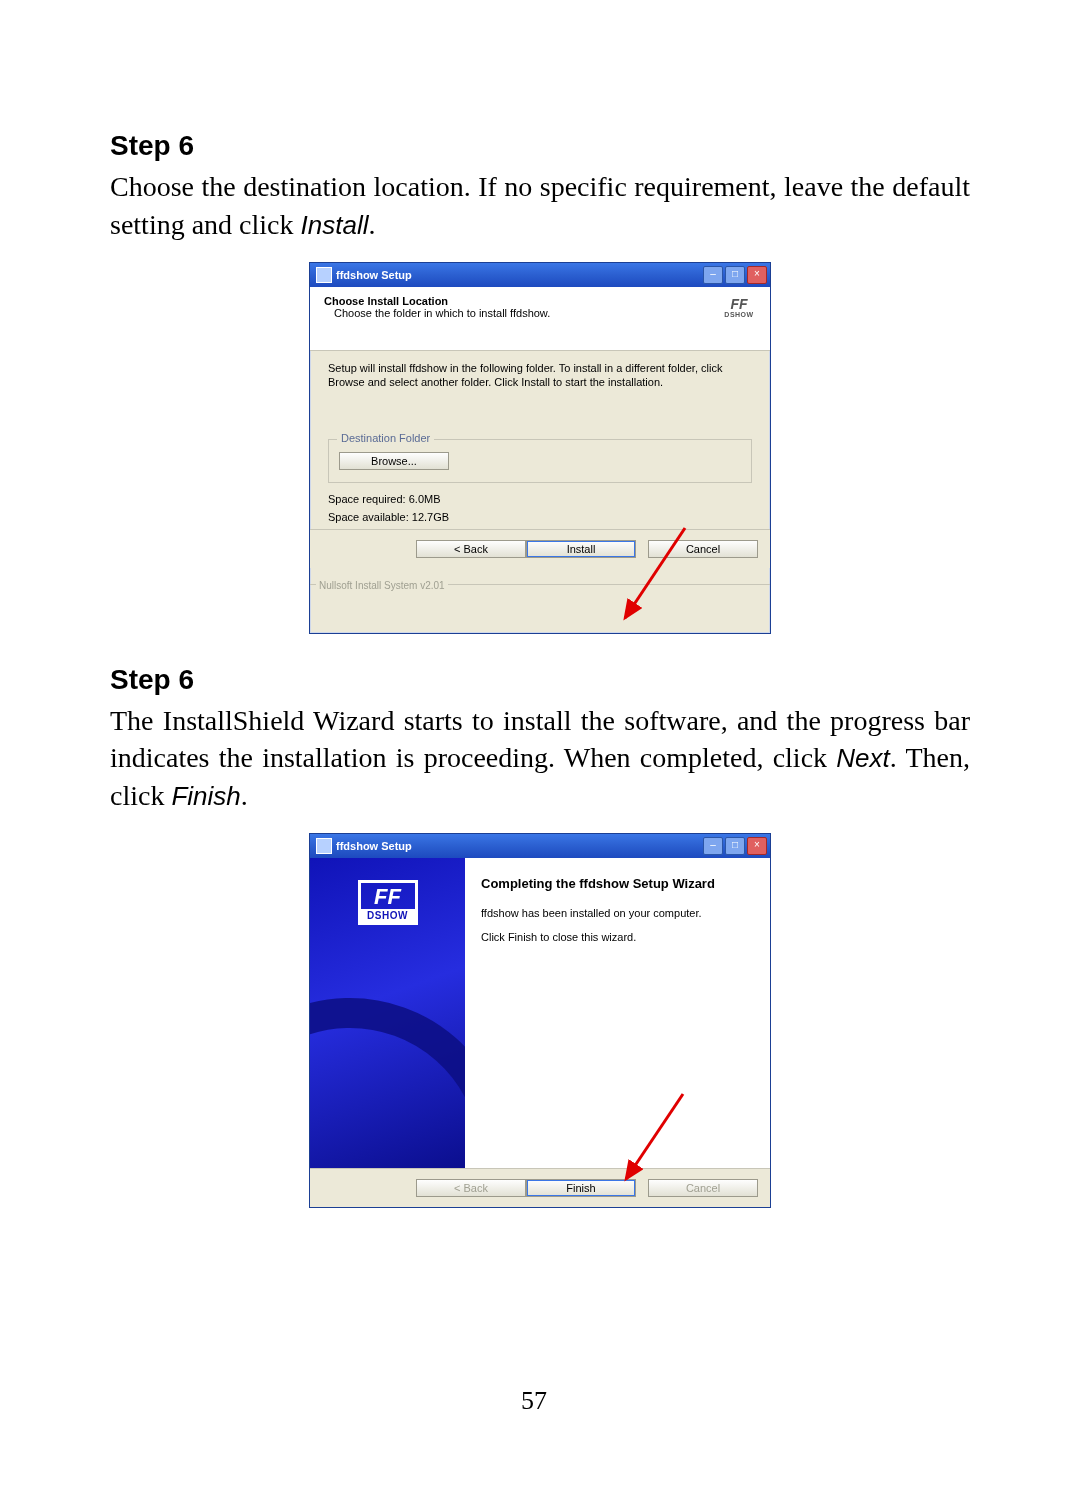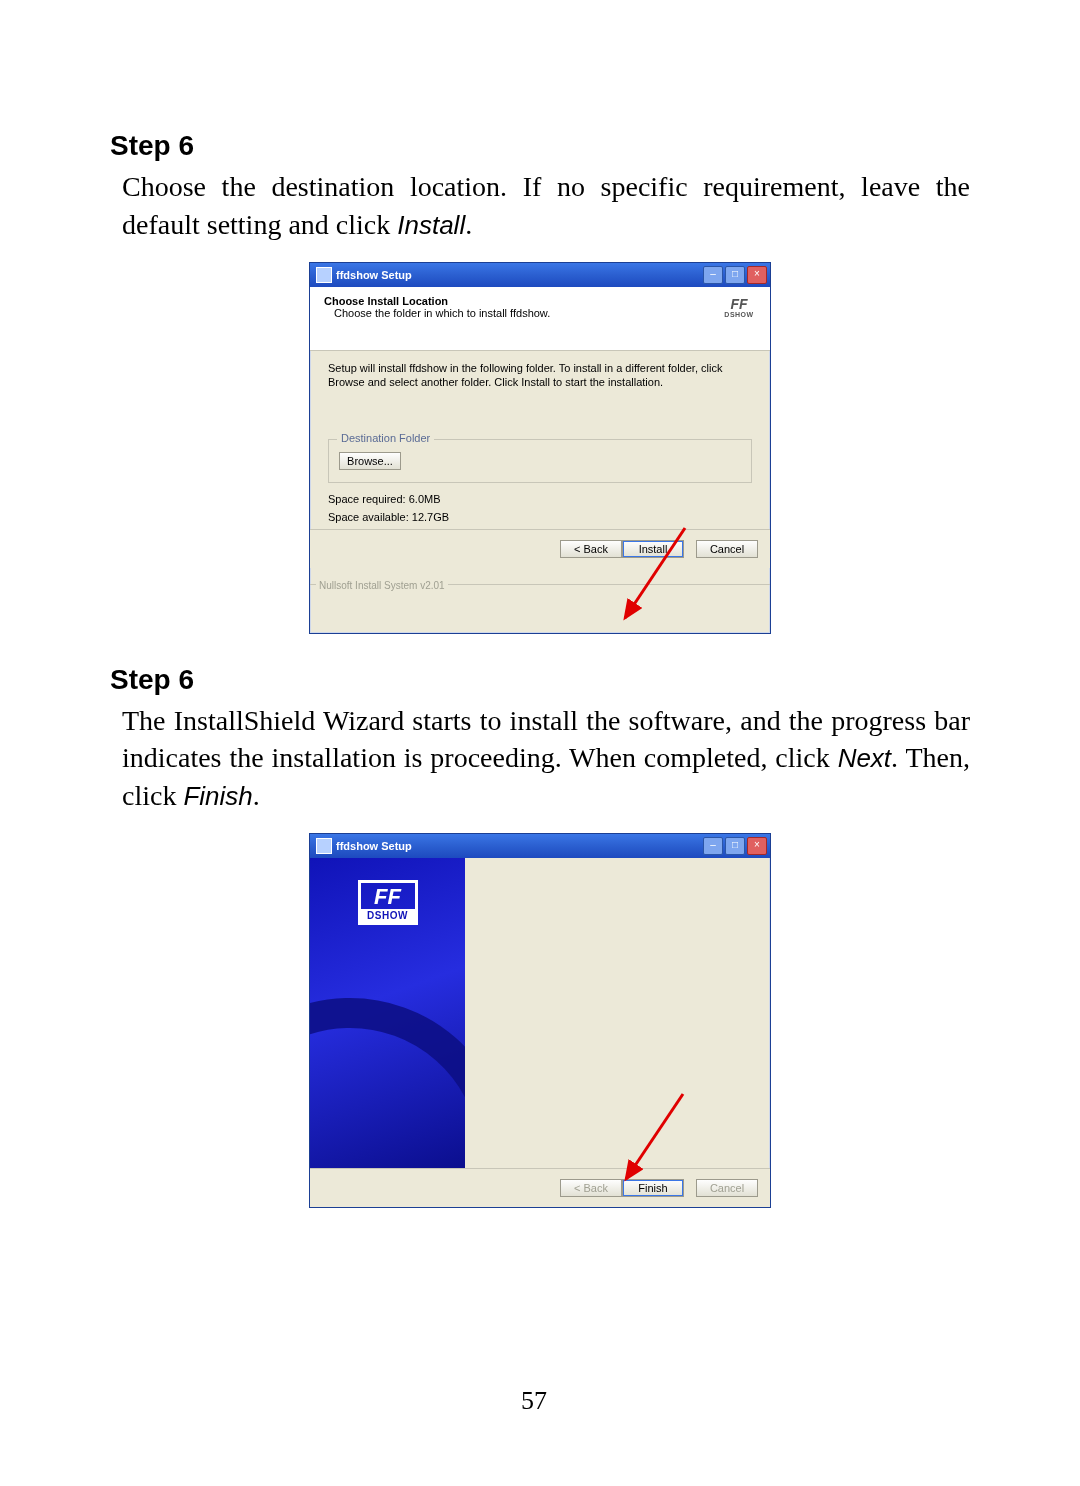--- a/index.html
+++ b/index.html
@@ -18,21 +18,21 @@
   }
   .step-heading {
     font-family: Arial, Helvetica, sans-serif;
     font-weight: bold;
     font-size: 28px;
     margin: 0 0 6px 0;
   }
   .body-text {
     font-size: 28px;
     line-height: 1.35;
-    margin: 0 0 18px 12px;
+    margin: 0 0 18px 0;
     text-align: justify;
   }
   .italic {
     font-style: italic;
     font-family: Arial, Helvetica, sans-serif;
     font-size: 26px;
   }
   .page-num {
     position: absolute;
     bottom: 70px;
@@ -80,21 +80,21 @@
     text-align: center;
     color: #fff;
     font-family: Arial, sans-serif;
     border-radius: 2px;
   }
   .tb-close { background: #e06060; border-color: #a42828; }
 
   .btn {
     background: linear-gradient(to bottom, #fefefe, #e2e1d4);
     border: 1px solid #9c9a8c;
-    padding: 2px 0;
+    padding: 2px 24px;
     font-family: Tahoma, Arial, sans-serif;
     font-size: 11px;
     min-width: 60px;
     text-align: center;
   }
   .btn.default { box-shadow: 0 0 0 1px #3a76e6 inset; }
   .btn.disabled { color: #a0a092; }
 
   .button-row {
     display: flex;
@@ -301,20 +301,25 @@
     </div>
 
     <div class="panel-row">
       <div class="side-graphic">
         <div class="swirl"></div>
         <div class="logo-box">
           <div class="ff">FF</div>
           <div class="ds">DSHOW</div>
         </div>
       </div>
+      <div class="right-panel">
+        <div class="title2">Completing the ffdshow Setup Wizard</div>
+        <p>ffdshow has been installed on your computer.</p>
+        <p>Click Finish to close this wizard.</p>
+      </div>
     </div>
 
     <div class="button-row">
       <div class="btn disabled">&lt; Back</div>
       <div class="btn default">Finish</div>
       <div style="width:12px"></div>
       <div class="btn disabled">Cancel</div>
     </div>
 
     <svg class="arrow" style="left:298px; top:255px;" width="90" height="105">

